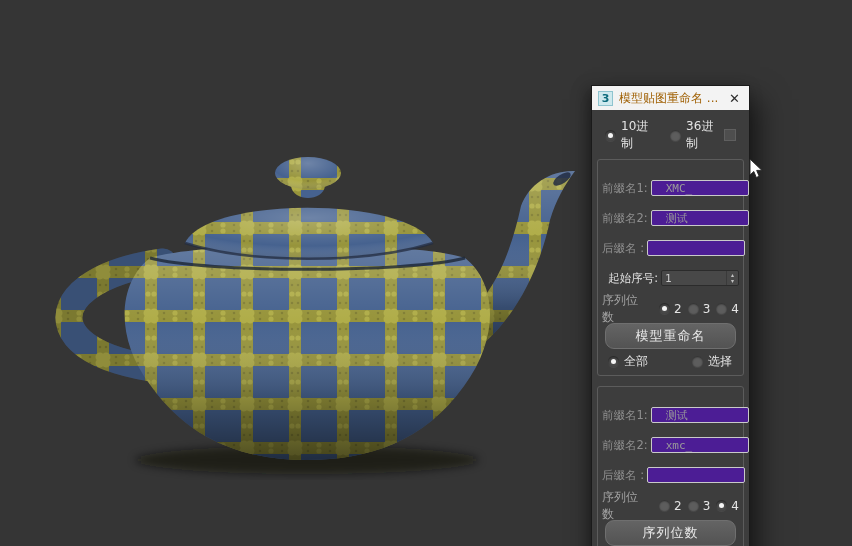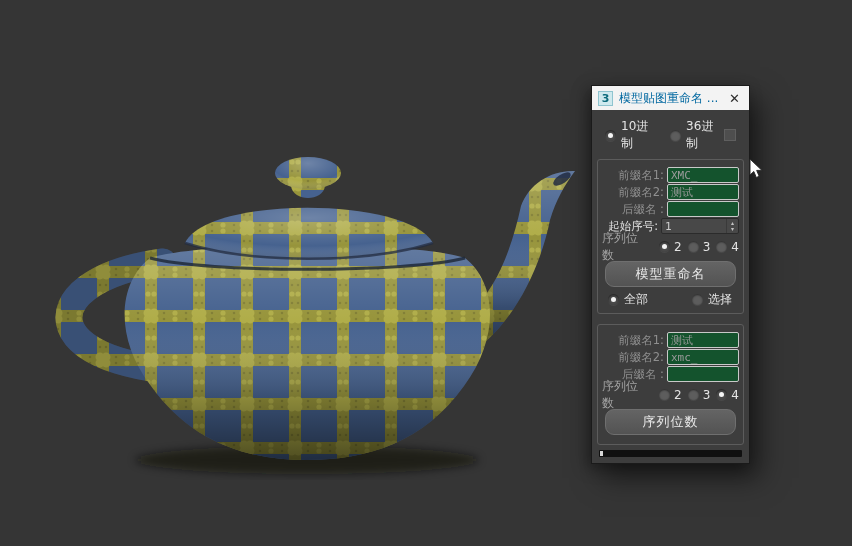--- a/index.html
+++ b/index.html
@@ -22,21 +22,21 @@
   }
   .titlebar {
     height:24px; background:#f3f3f3; display:flex; align-items:center;
     padding:0 7px 0 6px; gap:6px;
   }
   .app-ico {
     width:15px; height:15px; flex:0 0 auto; background:#cfe9ee;
     border:1px solid #8fc4cf; box-sizing:border-box;
     color:#0d6b7c; font-weight:bold; font-size:11px; line-height:13px; text-align:center;
   }
-  .dlg-title { flex:1; color:#0369a1; font-size:12px; white-space:nowrap; overflow:hidden; }
+  .dlg-title { flex:1; color:#a16207; font-size:12px; white-space:nowrap; overflow:hidden; }
   .close-x { color:#2c2c2c; font-size:13px; line-height:13px; padding:2px 2px; cursor:default; }
 
   .dbody { padding:5px 4px 6px; }
 
   .radio { display:inline-flex; align-items:center; }
   .rb {
     width:11px; height:11px; border-radius:50%; background:#5d5d5d; flex:0 0 auto;
     box-shadow:inset 0 1px 2px rgba(0,0,0,.55), 0 1px 0 rgba(255,255,255,.06);
     margin-right:5px; position:relative;
   }
@@ -48,27 +48,27 @@
   .rb-label { color:#e4e4e4; }
 
   .numsys-row { display:flex; align-items:center; padding:3px 9px 7px; }
   .numsys-row .radio + .radio { margin-left:11px; }
   .mini-box { margin-left:auto; width:10px; height:10px; background:#4e4e4e; border:1px solid #5f5f5f; }
 
   .group {
     border:1px solid #5c5c5c; border-radius:3px;
     margin:0 1px 10px; padding:6px 4px 5px;
   }
-  .frow { display:flex; align-items:center; height:16px; margin:1px 0; }
+  .frow { display:flex; align-items:center; height:16px; margin:14px 0; }
   .flabel { width:62px; text-align:right; padding-right:3px; color:#8f8f8f; font-size:11.5px; white-space:pre; }
   .flabel.lit { color:#e0e0e0; }
   .fin {
-    width:72px; height:16px; box-sizing:border-box; background:#14532d;
+    width:98px; height:16px; box-sizing:border-box; background:#4c1d95;
     border:1px solid #c9c9c9; border-radius:2px; color:#9a9a9a;
-    font-size:11px; padding:0 3px; outline:none;
+    font-size:11px; padding:0 14px; outline:none;
     font-family:"DejaVu Sans Mono","Liberation Mono",monospace;
   }
   .spin { width:78px; height:16px; box-sizing:border-box; display:flex; background:#484848; border:1px solid #2b2b2b; border-radius:2px; }
   .spin input {
     flex:1; min-width:0; background:transparent; border:none; outline:none;
     color:#cccccc; font-size:11px; padding:0 3px;
     font-family:"DejaVu Sans Mono","Liberation Mono",monospace;
   }
   .arrows { width:11px; display:flex; flex-direction:column; justify-content:center; align-items:center; border-left:1px solid #3a3a3a; }
   .arrows span { font-size:6px; line-height:6px; color:#c2c2c2; }

